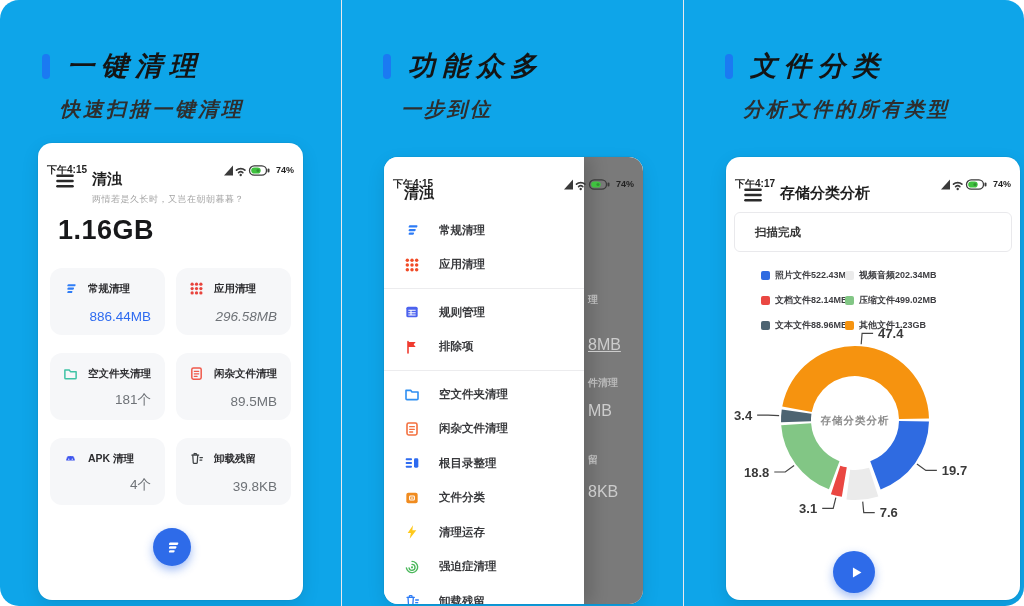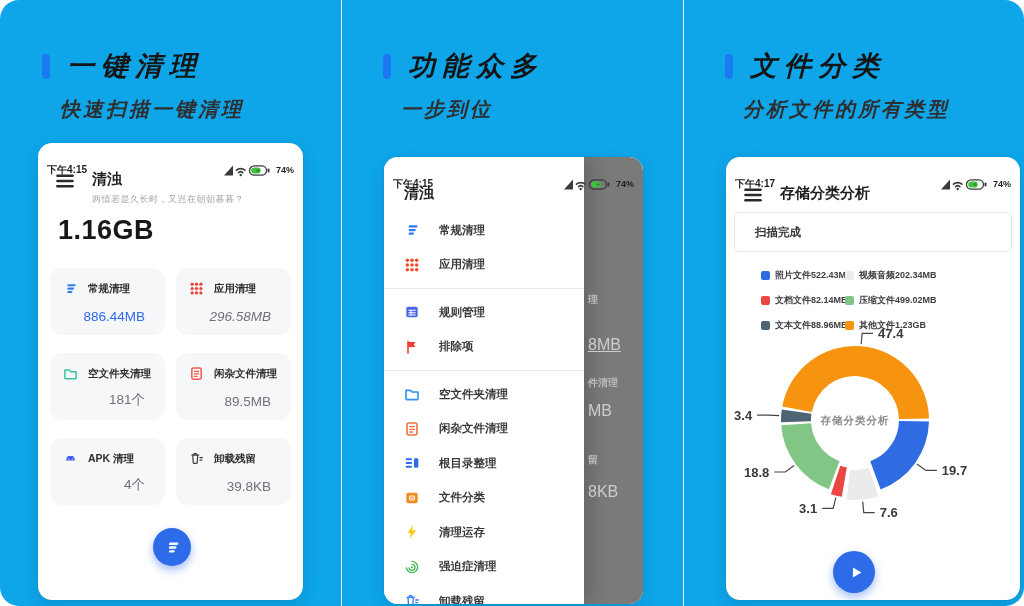--- a/index.html
+++ b/index.html
@@ -38,21 +38,21 @@
   .app-motto{margin-top:4px;font-size:9px;color:#a3a3a3;letter-spacing:.5px;}
 
   .total{position:absolute;left:20px;top:72px;font-size:27px;font-weight:700;color:#17181a;letter-spacing:.5px;}
 
   .grid{position:absolute;left:12px;top:125px;width:241px;display:grid;
     grid-template-columns:115px 115px;column-gap:11px;row-gap:18px;}
   .card{position:relative;height:67px;background:#f6f7f9;border-radius:12px;}
   .card-top{position:absolute;left:13px;top:13px;display:flex;align-items:center;}
   .cicon{width:15px;height:15px;flex:0 0 auto;}
   .clabel{margin-left:10px;font-size:10.5px;font-weight:700;color:#2d2d30;white-space:nowrap;}
-  .cvalue{position:absolute;right:20px;bottom:11px;font-size:13.5px;font-weight:500;color:#6e7277;}
+  .cvalue{position:absolute;right:14px;bottom:11px;font-size:13.5px;font-weight:500;color:#6e7277;}
 
   .fab{position:absolute;border-radius:50%;background:#2e6be9;display:flex;align-items:center;
     justify-content:center;box-shadow:0 4px 10px rgba(46,107,233,.45);}
   .fab1{left:115px;top:385px;width:38px;height:38px;}
   .fab3{left:107px;top:394px;width:42px;height:42px;}
   .fab svg{width:17px;height:17px;}
 
   
   .scrim{position:absolute;top:0;right:0;bottom:0;width:59px;background:#7a7a7a;border-radius:0 14px 0 0;}
   .drawer{position:absolute;left:0;top:0;bottom:0;width:200px;background:#fff;z-index:4;

